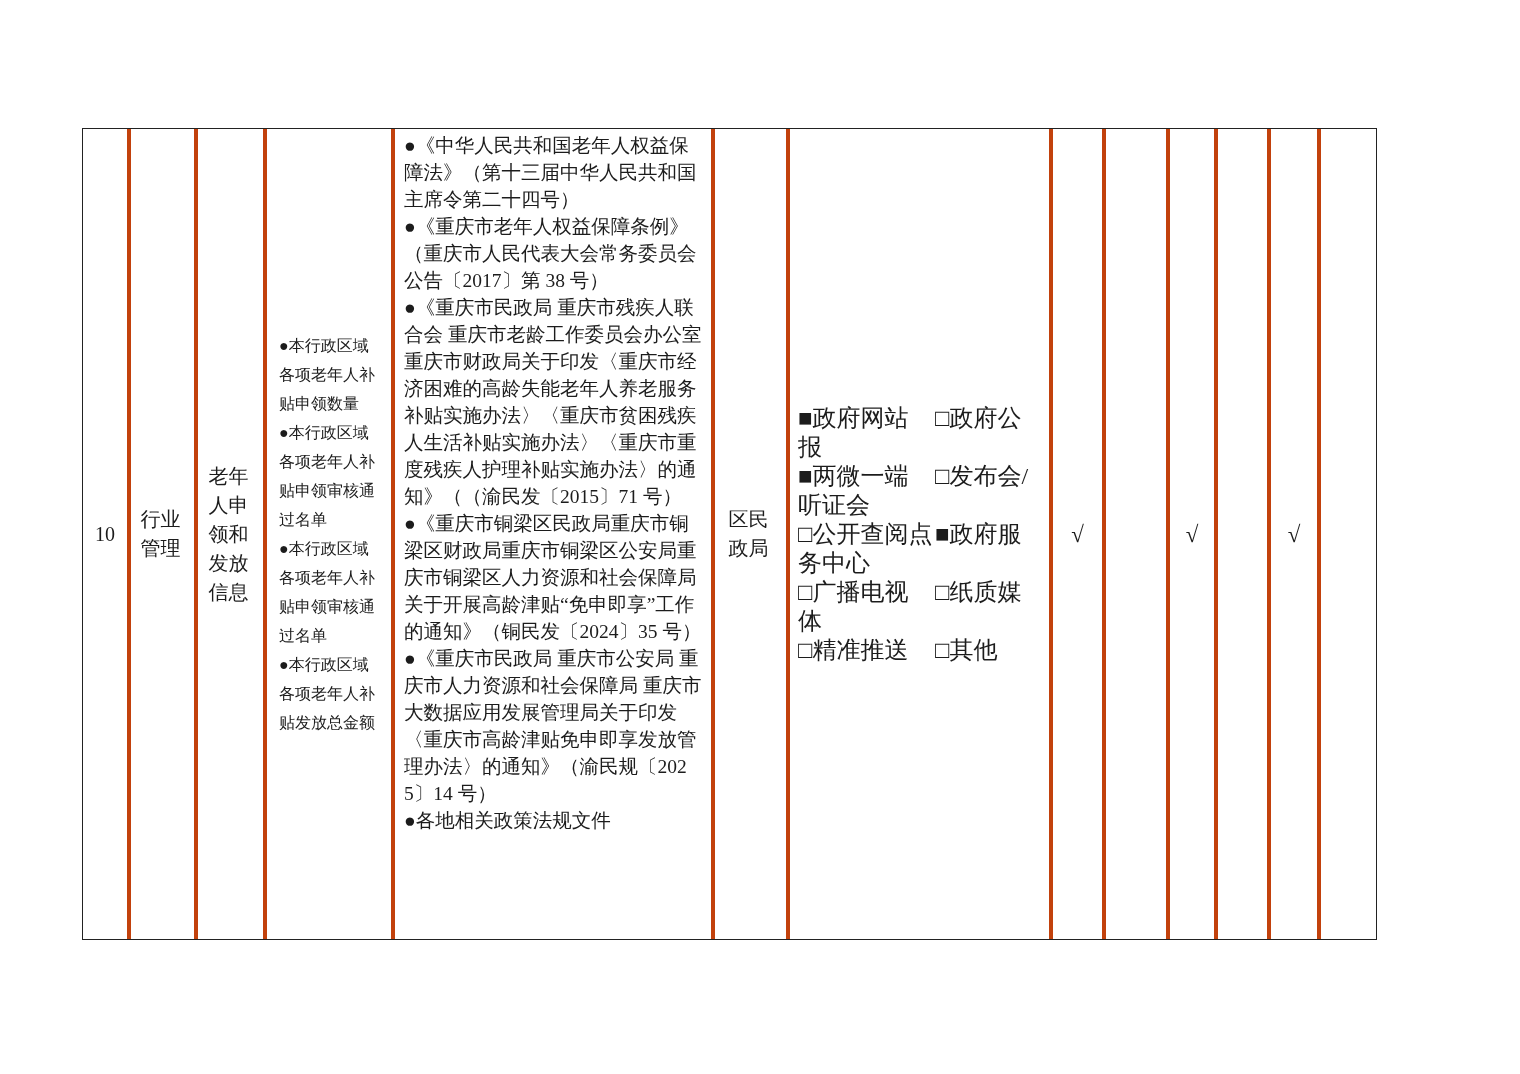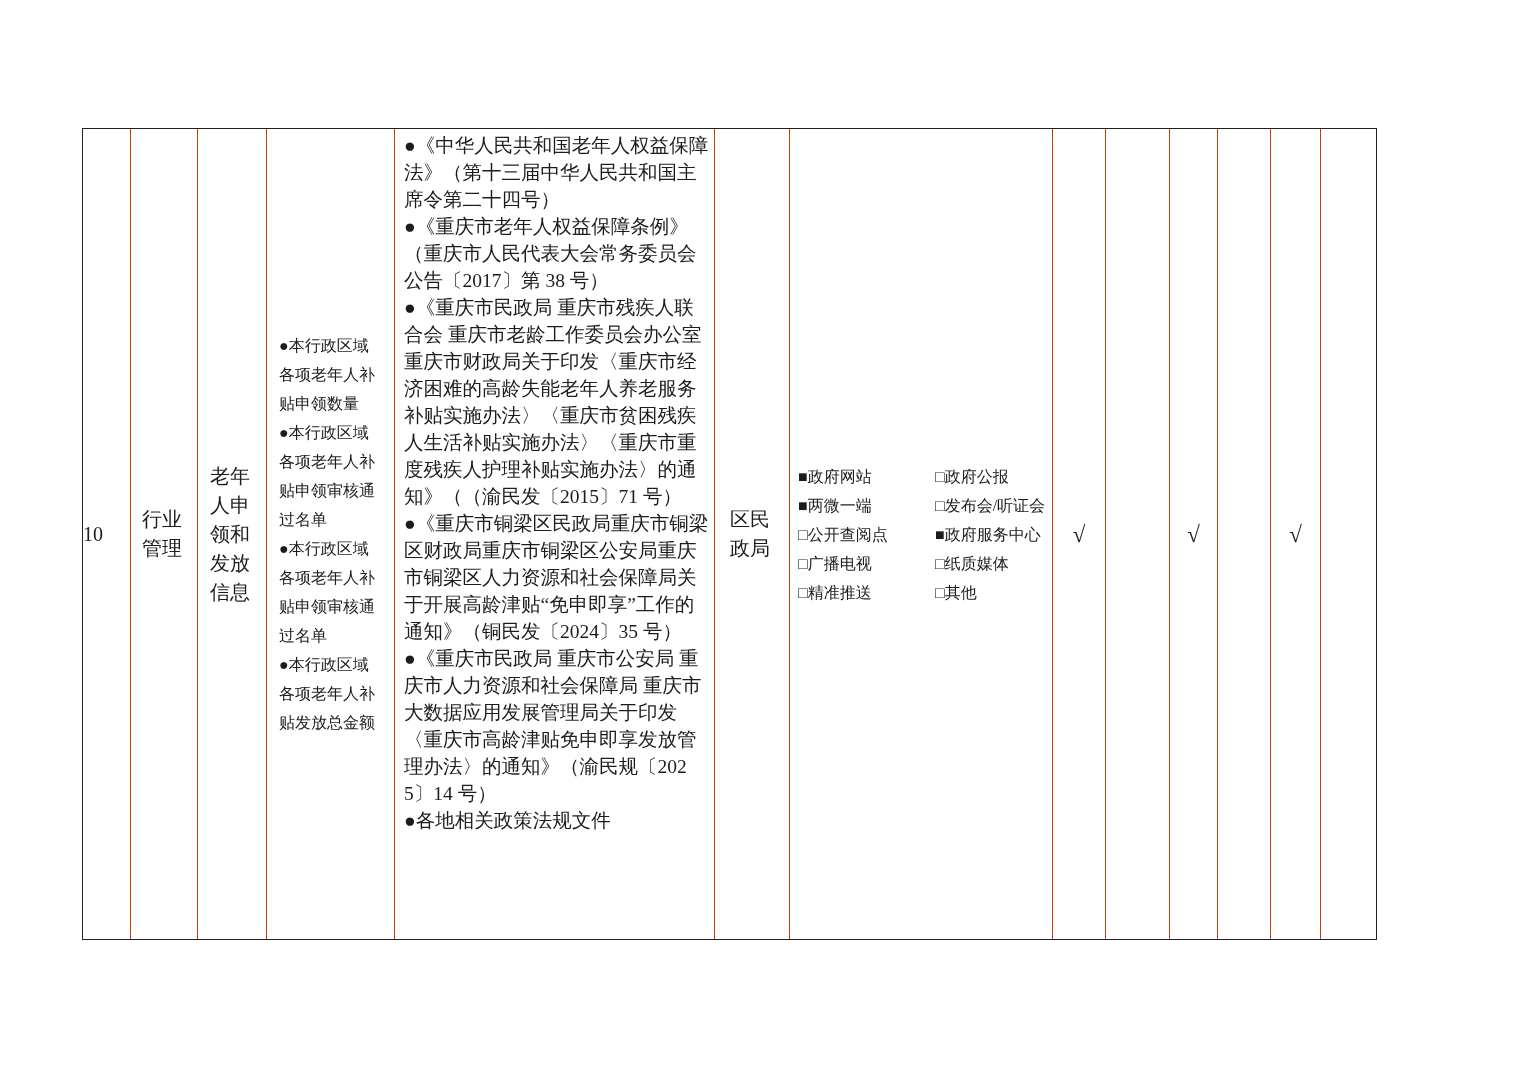--- a/index.html
+++ b/index.html
@@ -6,41 +6,41 @@
   body{
     width:1520px;height:1074px;background:#ffffff;position:relative;
     font-family:"Liberation Serif","DejaVu Serif",serif;
     color:#1c1c1c;
   }
   .doc-table{
     position:absolute;left:82px;top:128px;height:810px;
     display:flex;border:1px solid #222;background:#fff;
   }
   .cell{
-    box-sizing:border-box;border-right:1px solid #c2410c;
+    box-sizing:border-box;border-right:4px solid #c2410c;
     display:flex;flex-direction:column;justify-content:center;
     overflow:hidden;flex:0 0 auto;
   }
   .cell:last-child{border-right:none;}
   .c1{width:48px}
   .c2{width:67px}
   .c3{width:69px}
   .c4{width:128px;padding:0 10px 0 12px;}
   .c5{width:320px;justify-content:flex-start;padding:3px 5px 3px 9px;}
   .c6{width:62px}
   .c7{width:75px}
   .c8{width:263px;padding:0 6px 0 8px;}
   .c9{width:53px}.c10{width:64px}.c11{width:48px}.c12{width:53px}.c13{width:50px}.c14{width:55px}
-  .serial{text-align:left;font-size:20px;line-height:29px;}
+  .serial{text-align:center;font-size:20px;line-height:29px;}
   .vtext{word-break:break-all;line-height:29px;font-size:20px;margin:0 auto;text-align:left;}
   .w44{width:44px;}
   .w54{width:54px;}
   .info-item{word-break:break-all;font-size:16px;line-height:29px;}
   .legal-item{word-break:break-all;font-size:19.5px;line-height:27px;}
-  .channel-line{word-break:break-all;font-size:16px;line-height:29px;}
+  .channel-line{word-break:break-all;font-size:24px;line-height:29px;}
   .ch-first{display:inline-block;width:137px;vertical-align:top;}
   .check{text-align:center;font-size:23px;line-height:29px;}
 </style>
 </head>
 <body>
 
 <div class="doc-table">
 
   <div class="cell c1">
     <div class="serial">10</div>

